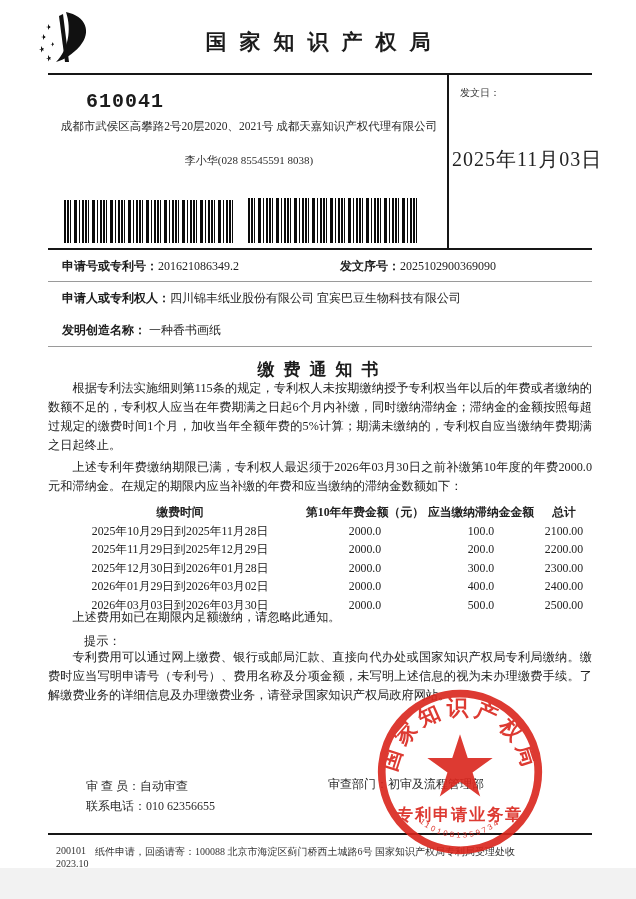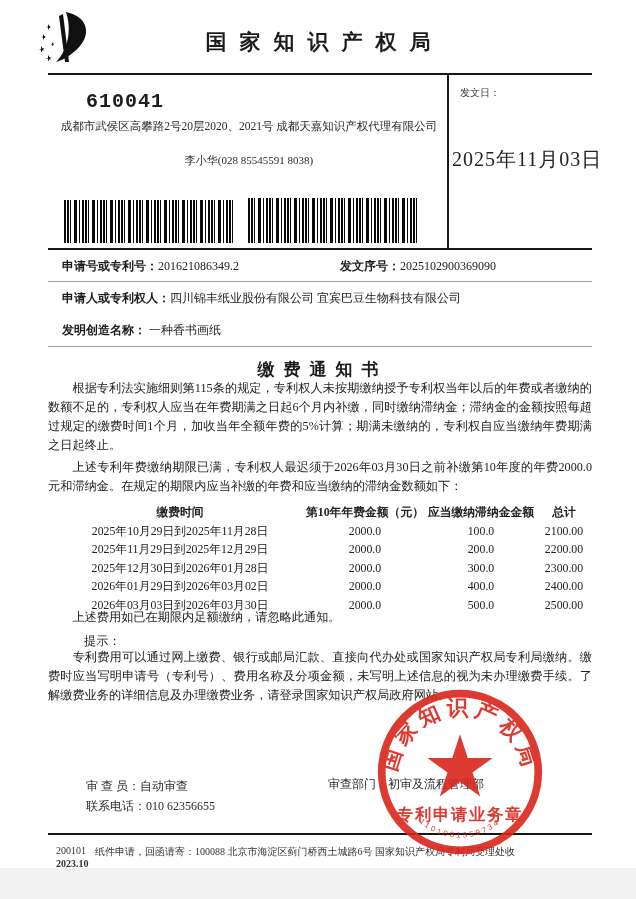--- a/index.html
+++ b/index.html
@@ -173,18 +173,18 @@
       <textPath href="#sealTopArc" startOffset="50%" text-anchor="middle">国家知识产权局</textPath>
     </text>
     <text x="100" y="156" font-size="19" font-weight="bold" fill="#da251c" text-anchor="middle" letter-spacing="2" font-family="Liberation Serif, DejaVu Serif, serif">专利申请业务章</text>
     <text font-size="9" fill="#da251c" letter-spacing="3" font-family="Liberation Sans, DejaVu Sans, sans-serif">
       <textPath href="#sealBottomArc" startOffset="50%" text-anchor="middle">1101081359734</textPath>
     </text>
   </svg>
 
   <div class="rule" style="left:48px;top:833px;width:544px;height:2px;"></div>
   <div class="foot-code" style="top:845px;text-align:center;">200101</div>
-  <div class="foot-code" style="top:858px;font-weight:bold;">2023.10</div>
+  <div class="foot-code" style="top:858px;">2023.10</div>
   <div class="foot-text">
     <div>纸件申请，回函请寄：100088 北京市海淀区蓟门桥西土城路6号 国家知识产权局专利局受理处收</div>
   </div>
 
 </div>
 
 </body></html>

